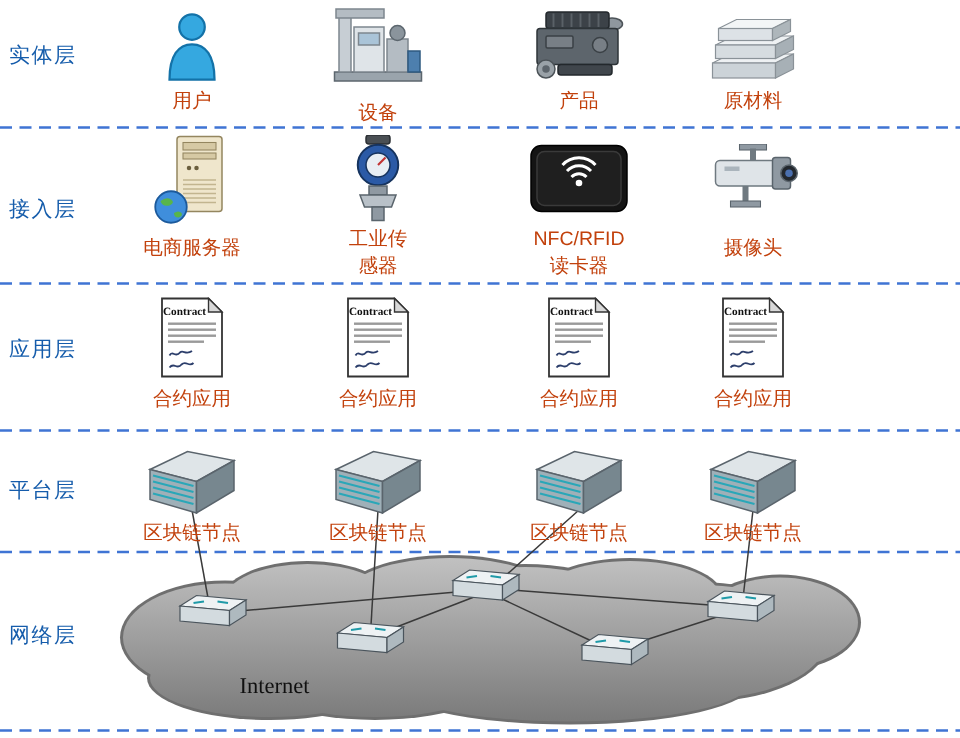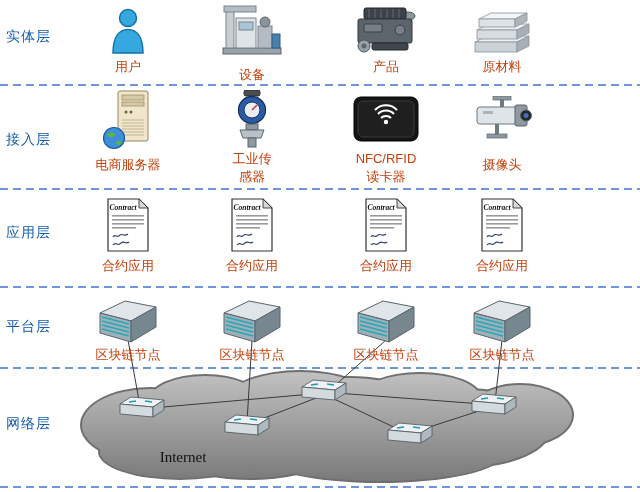--- a/index.html
+++ b/index.html
@@ -2,21 +2,21 @@
 <html><head>
 <meta charset="utf-8">
 <style>
   * { margin:0; padding:0; box-sizing:border-box; }
   html,body { background:#fff; }
   body { font-family:"Liberation Sans","DejaVu Sans",sans-serif; }
   .canvas { position:relative; width:640px; height:492px; background:#fff; overflow:hidden; }
   .overlay { position:absolute; left:0; top:0; width:640px; height:492px; }
   .layer-label { position:absolute; left:6px; width:54px; font-size:14px; font-weight:normal;
                  color:#155cab; letter-spacing:1px; }
-  .icon-wrap { position:absolute; line-height:0;font-style:italic; }
+  .icon-wrap { position:absolute; line-height:0; }
   .caption { position:absolute; width:100px; text-align:center; font-size:13px; color:#c2410c;
              line-height:1.35; }
   .caption span { display:block; }
 </style>
 </head>
 <body>
 
 <div class="canvas">
 
   <svg class="overlay" viewBox="0 0 640 492">

